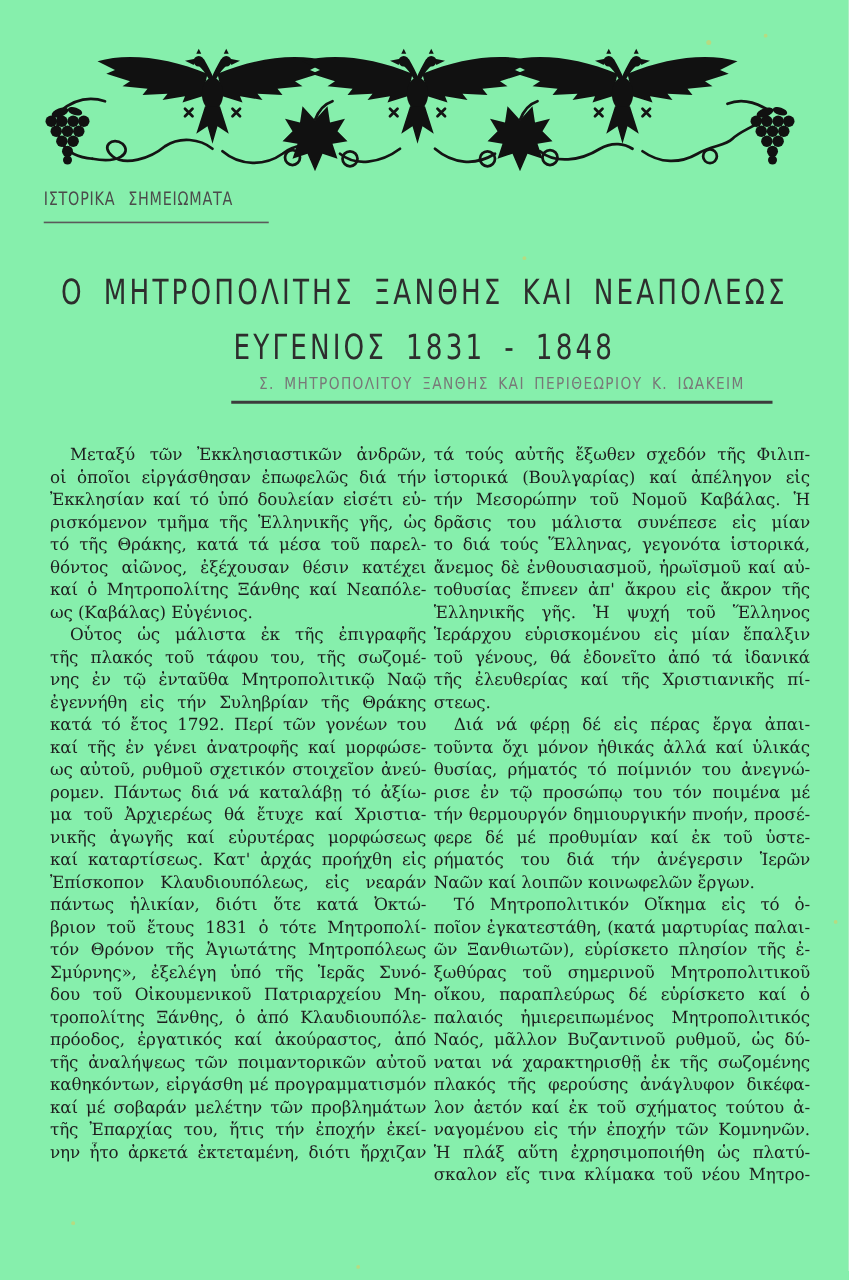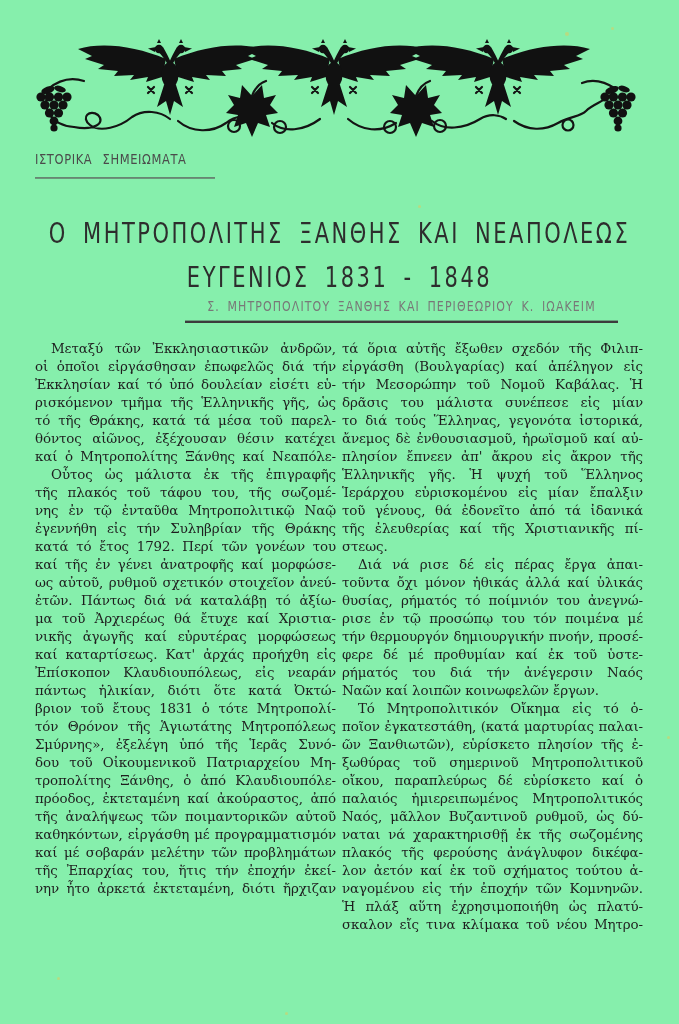--- a/index.html
+++ b/index.html
@@ -43,22 +43,22 @@
     position:absolute;left:185px;top:299px;width:433px;
     font-family:"DejaVu Sans","Liberation Sans",sans-serif;
     font-size:11px;letter-spacing:1.1px;word-spacing:3px;
     color:#787878;text-align:center;white-space:nowrap;
     border-bottom:2.2px solid #3c3c3c;
     padding-bottom:5px;
     transform:scaleY(1.2);transform-origin:top left;
   }
   
   .body-text{
-    position:absolute;left:35px;top:340px;width:613px;
-    display:flex;gap:6px;
+    position:absolute;left:35px;top:356px;width:613px;
+    display:flex;gap:6px;justify-content:flex-end;
   }
   .col{width:301px;}
   .bline{
     height:18px;line-height:18px;
     font-size:13.4px;letter-spacing:-.1px;
     text-align:justify;text-align-last:justify;
     white-space:normal;overflow:hidden;
   }
   .bline.pend{text-align-last:left;}
   .bline.indent{text-indent:16px;}
@@ -152,65 +152,66 @@
 
   <div class="body-text">
     <div class="col">
         <div class="bline indent">Μεταξύ τῶν Ἐκκλησιαστικῶν ἀνδρῶν,</div>
         <div class="bline">οἱ ὁποῖοι εἰργάσθησαν ἐπωφελῶς διά τήν</div>
         <div class="bline">Ἐκκλησίαν καί τό ὑπό δουλείαν εἰσέτι εὑ-</div>
         <div class="bline">ρισκόμενον τμῆμα τῆς Ἑλληνικῆς γῆς, ὡς</div>
         <div class="bline">τό τῆς Θράκης, κατά τά μέσα τοῦ παρελ-</div>
         <div class="bline">θόντος αἰῶνος, ἐξέχουσαν θέσιν κατέχει</div>
         <div class="bline">καί ὁ Μητροπολίτης Ξάνθης καί Νεαπόλε-</div>
+        <div class="bline pend">ως (Καβάλας) Εὐγένιος.</div>
         <div class="bline indent">Οὗτος ὡς μάλιστα ἐκ τῆς ἐπιγραφῆς</div>
         <div class="bline">τῆς πλακός τοῦ τάφου του, τῆς σωζομέ-</div>
         <div class="bline">νης ἐν τῷ ἐνταῦθα Μητροπολιτικῷ Ναῷ</div>
         <div class="bline">ἐγεννήθη εἰς τήν Συληβρίαν τῆς Θράκης</div>
         <div class="bline">κατά τό ἔτος 1792. Περί τῶν γονέων του</div>
         <div class="bline">καί τῆς ἐν γένει ἀνατροφῆς καί μορφώσε-</div>
         <div class="bline">ως αὐτοῦ, ρυθμοῦ σχετικόν στοιχεῖον ἀνεύ-</div>
-        <div class="bline">ἐτῶν. Πάντως διά νά καταλάβῃ τό ἀξίω-</div>
+        <div class="bline">ρομεν. Πάντως διά νά καταλάβῃ τό ἀξίω-</div>
         <div class="bline">μα τοῦ Ἀρχιερέως θά ἔτυχε καί Χριστια-</div>
         <div class="bline">νικῆς ἀγωγῆς καί εὐρυτέρας μορφώσεως</div>
         <div class="bline">καί καταρτίσεως. Κατ' ἀρχάς προήχθη εἰς</div>
         <div class="bline">Ἐπίσκοπον Κλαυδιουπόλεως, εἰς νεαράν</div>
         <div class="bline">πάντως ἡλικίαν, διότι ὅτε κατά Ὀκτώ-</div>
         <div class="bline">βριον τοῦ ἔτους 1831 ὁ τότε Μητροπολί-</div>
         <div class="bline">τόν Θρόνον τῆς Ἁγιωτάτης Μητροπόλεως</div>
         <div class="bline">Σμύρνης», ἐξελέγη ὑπό τῆς Ἱερᾶς Συνό-</div>
         <div class="bline">δου τοῦ Οἰκουμενικοῦ Πατριαρχείου Μη-</div>
         <div class="bline">τροπολίτης Ξάνθης, ὁ ἀπό Κλαυδιουπόλε-</div>
-        <div class="bline">πρόοδος, ἐκτεταμένη καί ἀκούραστος, ἀπό</div>
+        <div class="bline">πρόοδος, ἐργατικός καί ἀκούραστος, ἀπό</div>
         <div class="bline">τῆς ἀναλήψεως τῶν ποιμαντορικῶν αὐτοῦ</div>
         <div class="bline">καθηκόντων, εἰργάσθη μέ προγραμματισμόν</div>
         <div class="bline">καί μέ σοβαράν μελέτην τῶν προβλημάτων</div>
         <div class="bline">τῆς Ἐπαρχίας του, ἥτις τήν ἐποχήν ἐκεί-</div>
         <div class="bline">νην ἦτο ἀρκετά ἐκτεταμένη, διότι ἤρχιζαν</div>
       </div>
     <div class="col">
-        <div class="bline">τά ὅρια αὐτῆς ἔξωθεν σχεδόν τῆς Φιλιπ-</div>
-        <div class="bline">εἰργάσθη (Βουλγαρίας) καί ἀπέληγον εἰς</div>
+        <div class="bline">τά τούς αὐτῆς ἔξωθεν σχεδόν τῆς Φιλιπ-</div>
+        <div class="bline">ἱστορικά (Βουλγαρίας) καί ἀπέληγον εἰς</div>
         <div class="bline">τήν Μεσορώπην τοῦ Νομοῦ Καβάλας. Ἡ</div>
         <div class="bline">δρᾶσις του μάλιστα συνέπεσε εἰς μίαν</div>
         <div class="bline">το διά τούς Ἕλληνας, γεγονότα ἱστορικά,</div>
         <div class="bline">ἄνεμος δὲ ἐνθουσιασμοῦ, ἡρωϊσμοῦ καί αὐ-</div>
-        <div class="bline">πλησίον ἔπνεεν ἀπ' ἄκρου εἰς ἄκρον τῆς</div>
+        <div class="bline">τοθυσίας ἔπνεεν ἀπ' ἄκρου εἰς ἄκρον τῆς</div>
         <div class="bline">Ἑλληνικῆς γῆς. Ἡ ψυχή τοῦ Ἕλληνος</div>
         <div class="bline">Ἱεράρχου εὑρισκομένου εἰς μίαν ἔπαλξιν</div>
         <div class="bline">τοῦ γένους, θά ἐδονεῖτο ἀπό τά ἰδανικά</div>
         <div class="bline">τῆς ἐλευθερίας καί τῆς Χριστιανικῆς πί-</div>
         <div class="bline pend">στεως.</div>
-        <div class="bline indent">Διά νά ρισε δέ εἰς πέρας ἔργα ἀπαι-</div>
+        <div class="bline indent">Διά νά φέρῃ δέ εἰς πέρας ἔργα ἀπαι-</div>
         <div class="bline">τοῦντα ὄχι μόνον ἠθικάς ἀλλά καί ὑλικάς</div>
         <div class="bline">θυσίας, ρήματός τό ποίμνιόν του ἀνεγνώ-</div>
         <div class="bline">ρισε ἐν τῷ προσώπῳ του τόν ποιμένα μέ</div>
         <div class="bline">τήν θερμουργόν δημιουργικήν πνοήν, προσέ-</div>
         <div class="bline">φερε δέ μέ προθυμίαν καί ἐκ τοῦ ὑστε-</div>
-        <div class="bline">ρήματός του διά τήν ἀνέγερσιν Ναός</div>
+        <div class="bline">ρήματός του διά τήν ἀνέγερσιν Ἱερῶν</div>
         <div class="bline pend">Ναῶν καί λοιπῶν κοινωφελῶν ἔργων.</div>
         <div class="bline indent">Τό Μητροπολιτικόν Οἴκημα εἰς τό ὁ-</div>
         <div class="bline">ποῖον ἐγκατεστάθη, (κατά μαρτυρίας παλαι-</div>
         <div class="bline">ῶν Ξανθιωτῶν), εὑρίσκετο πλησίον τῆς ἐ-</div>
         <div class="bline">ξωθύρας τοῦ σημερινοῦ Μητροπολιτικοῦ</div>
         <div class="bline">οἴκου, παραπλεύρως δέ εὑρίσκετο καί ὁ</div>
         <div class="bline">παλαιός ἡμιερειπωμένος Μητροπολιτικός</div>
         <div class="bline">Ναός, μᾶλλον Βυζαντινοῦ ρυθμοῦ, ὡς δύ-</div>
         <div class="bline">ναται νά χαρακτηρισθῇ ἐκ τῆς σωζομένης</div>
         <div class="bline">πλακός τῆς φερούσης ἀνάγλυφον δικέφα-</div>

